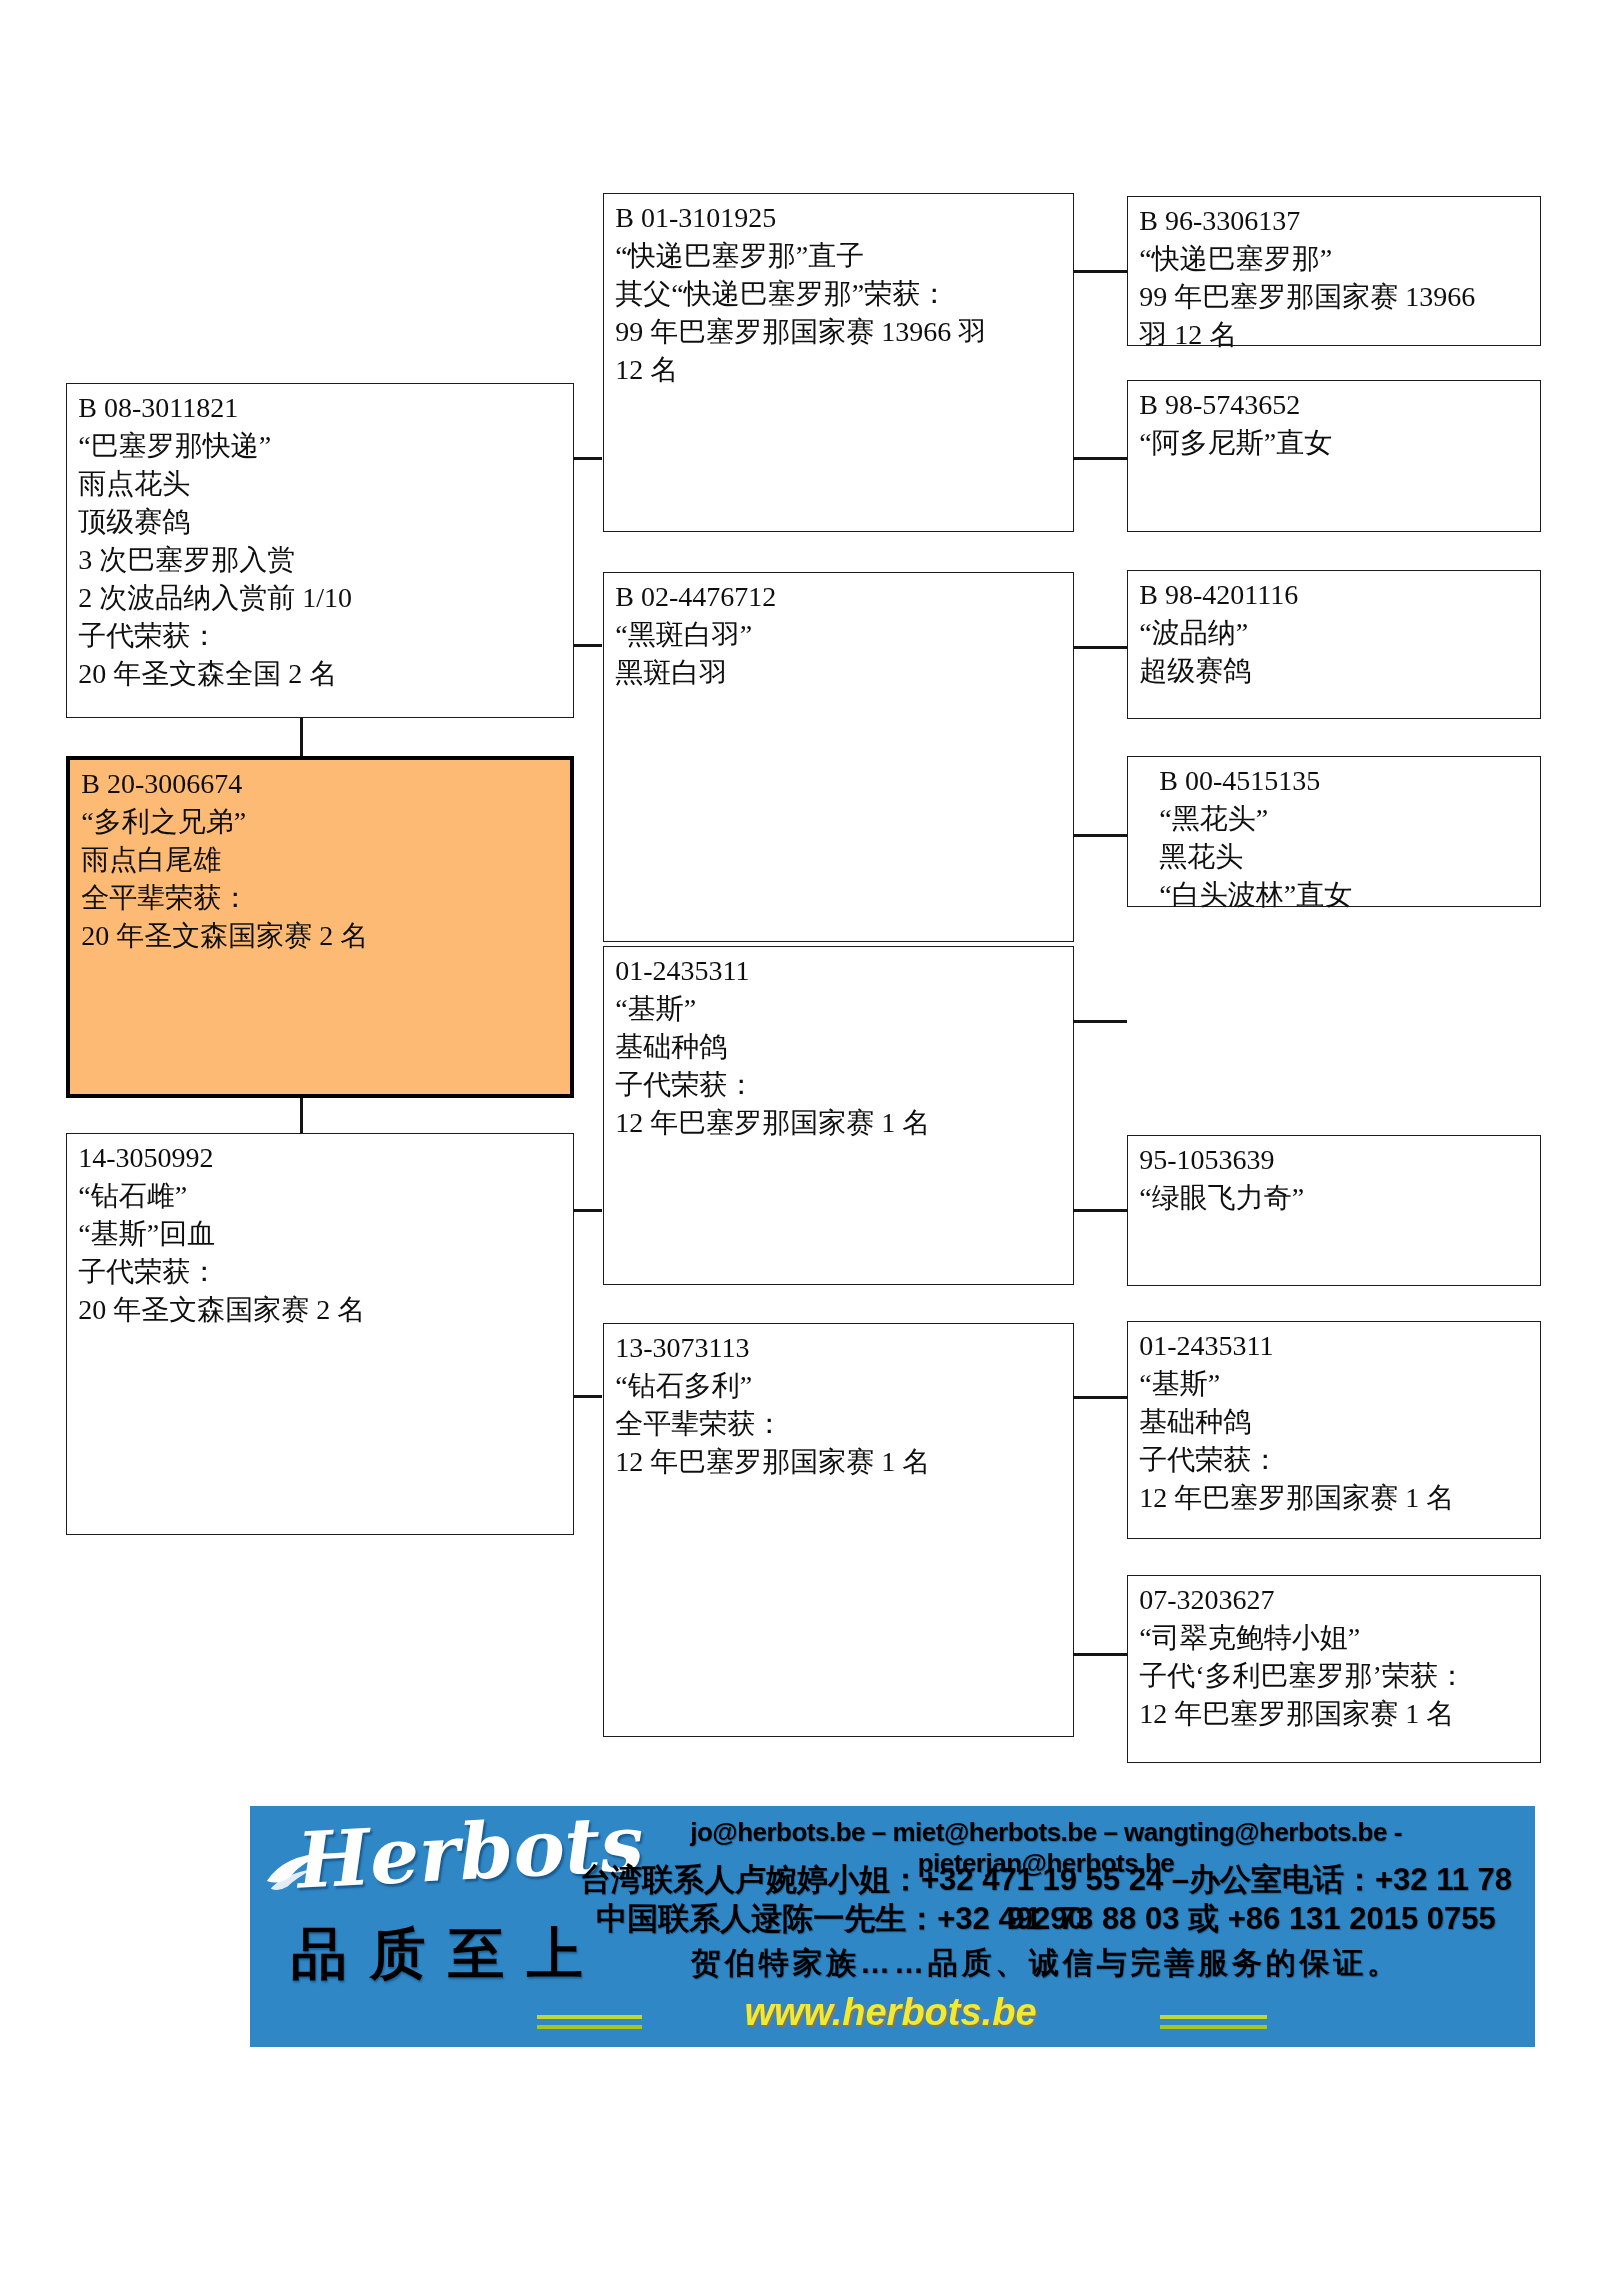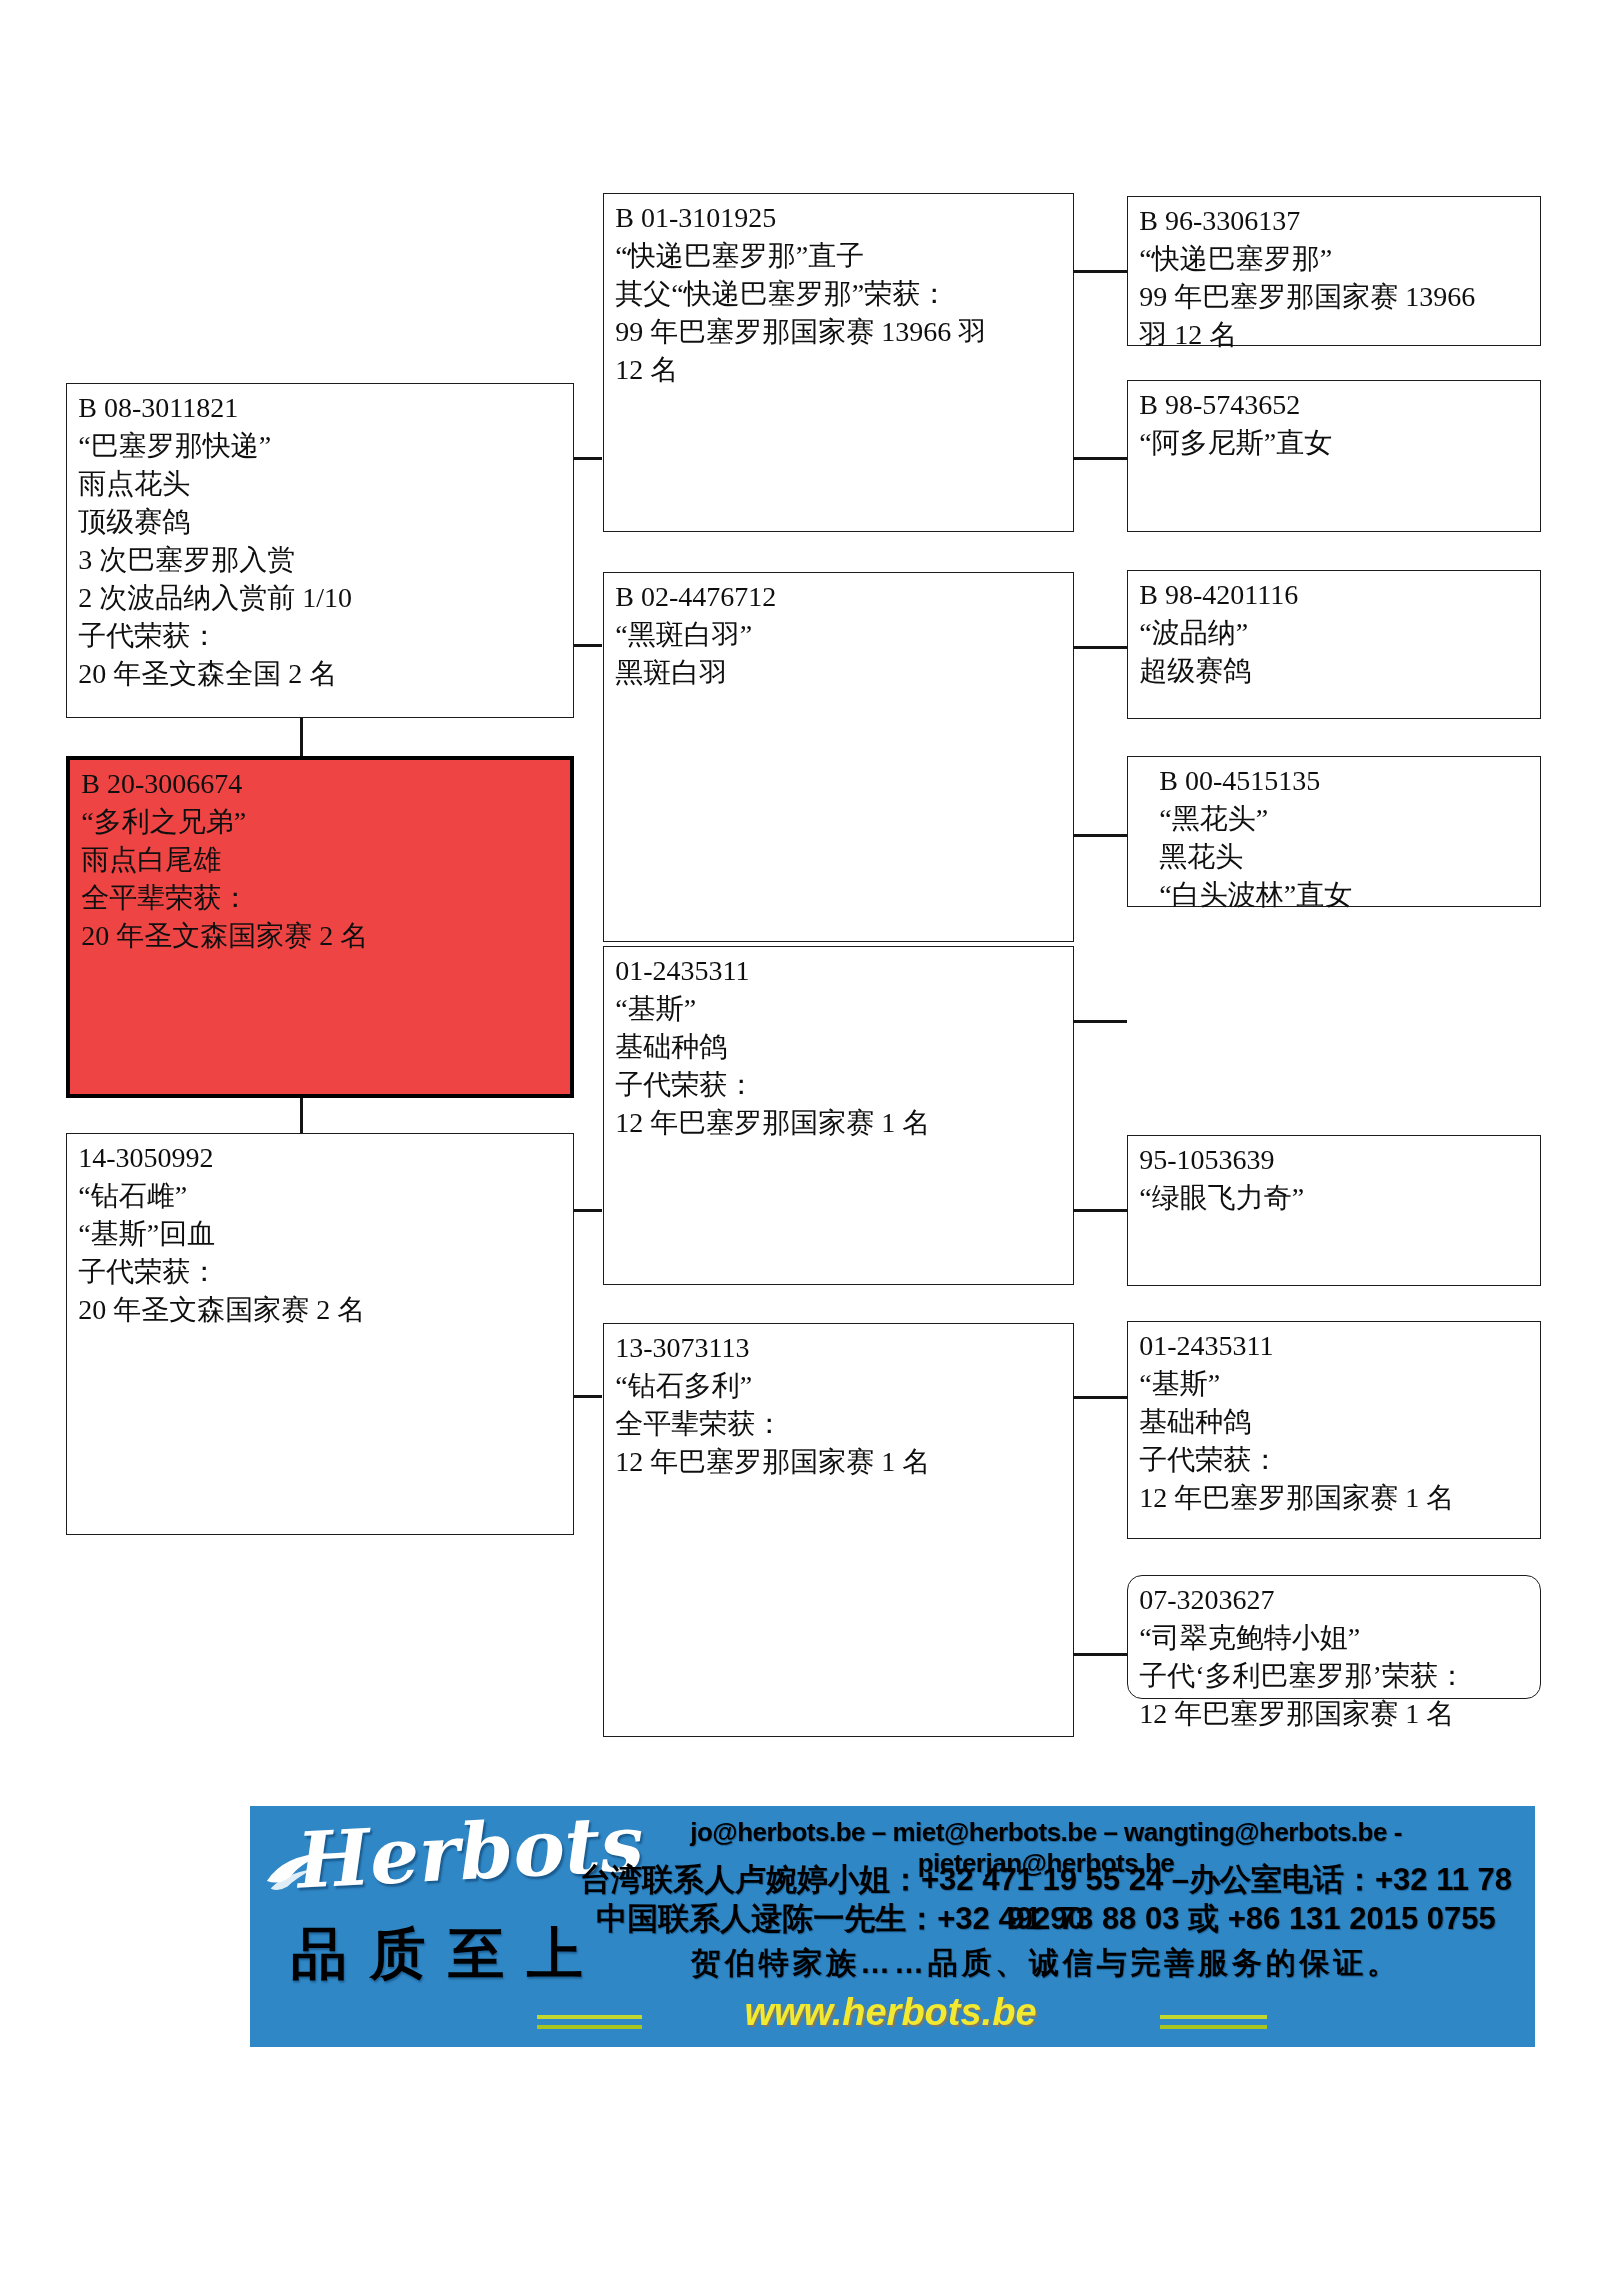--- a/index.html
+++ b/index.html
@@ -1,36 +1,36 @@
 <!DOCTYPE html>
 <html style="font-size:15px"><head>
 <meta charset="utf-8">
 <style>
   html,body{margin:0;padding:0;background:#ffffff;}
   #page{position:relative;width:1620px;height:2290px;background:#ffffff;overflow:hidden;
         font-family:"Liberation Serif","DejaVu Serif",serif;}
   
   .box{position:absolute;border:1.9px solid #1c1c1c;background:#ffffff;box-sizing:border-box;}
   .box-text{white-space:pre-line;padding:4.7px 11.3px;font-size:28px;line-height:38px;color:#0f0f0f;}
-  #b-s{border:4.7px solid #000;background:#ef4444;}
+  #b-s{border:4.7px solid #000;background:#fdba74;}
   #b-f{left:66px;top:383px;width:508px;height:335px;}
   #b-s{left:66px;top:756px;width:508px;height:342px;}
   #b-m{left:66px;top:1133px;width:508px;height:402px;}
   #b-m1{left:603px;top:193px;width:471px;height:339px;}
   #b-m2{left:603px;top:572px;width:471px;height:370px;}
   #b-m3{left:603px;top:946px;width:471px;height:339px;}
   #b-m4{left:603px;top:1323px;width:471px;height:414px;}
   #b-g1{left:1127px;top:196px;width:414px;height:150px;}
   #b-g2{left:1127px;top:380px;width:414px;height:152px;}
   #b-g3{left:1127px;top:570px;width:414px;height:149px;}
   #b-g4{left:1127px;top:756px;width:414px;height:151px;padding-left:20px;}
   #b-g5{left:1127px;top:944px;width:414px;height:151px;}
   #b-g6{left:1127px;top:1135px;width:414px;height:151px;}
   #b-g7{left:1127px;top:1321px;width:414px;height:218px;}
-  #b-g8{left:1127px;top:1575px;width:414px;height:124px;border-radius:15px;}
+  #b-g8{left:1127px;top:1575px;width:414px;height:188px;}
   
   .conn{position:absolute;background:#141414;}
   #c-v1{left:300px;top:718px;width:2.8px;height:38px;}
   #c-v2{left:300px;top:1098px;width:2.8px;height:35px;}
   #c-h1{left:574px;top:457px;width:28px;height:2.8px;}
   #c-h2{left:574px;top:644px;width:28px;height:2.8px;}
   #c-h3{left:574px;top:1209px;width:28px;height:2.8px;}
   #c-h4{left:574px;top:1395px;width:28px;height:2.8px;}
   #c-h5{left:1073px;top:270px;width:54px;height:2.8px;}
   #c-h6{left:1073px;top:457px;width:54px;height:2.8px;}

